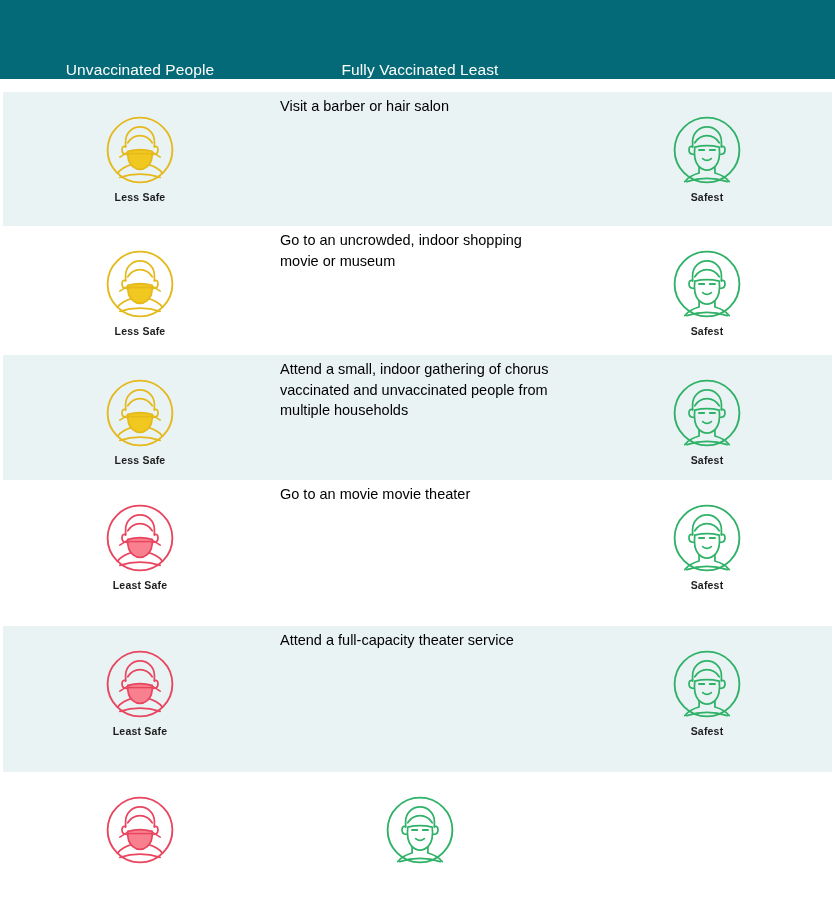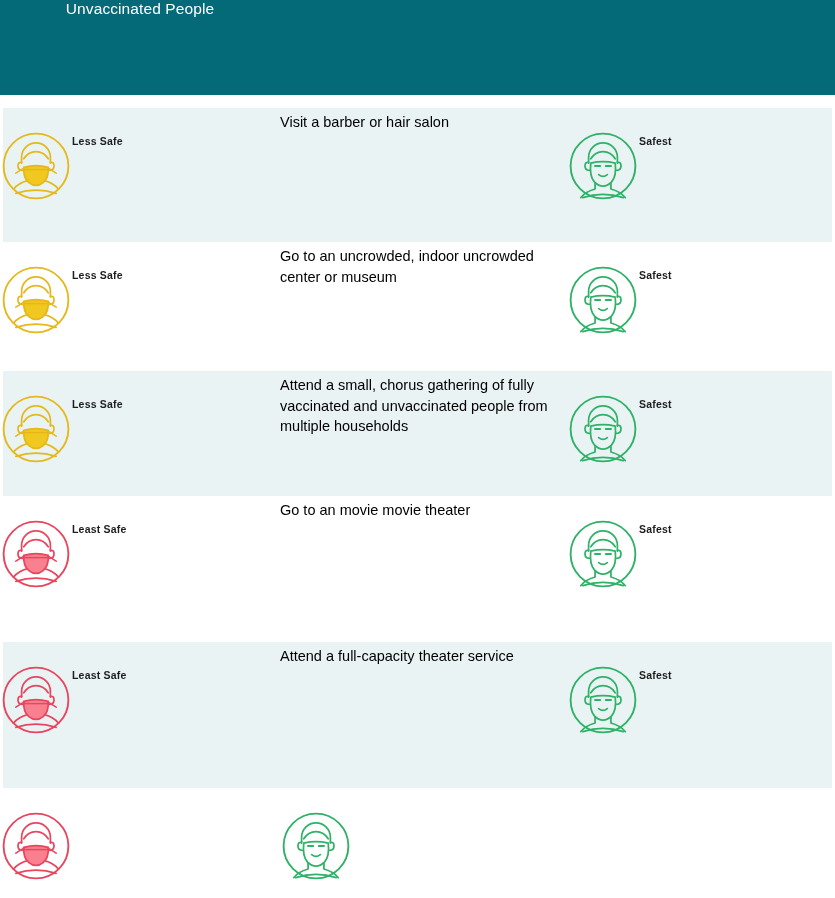--- a/index.html
+++ b/index.html
@@ -16,24 +16,23 @@
   }
 
   .table-wrap {
     width: 835px;
     position: relative;
   }
 
   
   .table-header {
     background: #056A78;
-    height: 95px;
+    height: 79px;
     display: flex;
-    align-items: flex-start;
-    flex-direction: column;
+    align-items: flex-end;
   }
   .col-unvax   { width: 280px; flex: 0 0 280px; }
   .col-activity{ width: 275px; flex: 0 0 275px; }
   .col-vax     { width: 280px; flex: 0 0 280px; }
 
   .table-header .hdr-cell {
     color: #ffffff;
     font-size: 15.5px;
     text-align: center;
     letter-spacing: .1px;
@@ -53,21 +52,22 @@
     bottom: 0;
     background: #e9f3f4;
     z-index: 0;
   }
   .row.shaded .row-band { display: block; }
 
   .row > .cell { position: relative; z-index: 1; }
 
   .cell-icon {
     display: flex;
-    align-items: flex-start;
+    flex-direction: column;
+    align-items: center;
     justify-content: flex-start;
     padding-top: 22px;
   }
   .cell-activity {
     padding-top: 4px;
     padding-right: 12px;
     font-size: 14.5px;
     line-height: 20.5px;
     color: #000000;
   }
@@ -92,21 +92,21 @@
 
   .gap-top { height: 13px; background:#ffffff; }
 </style>
 </head>
 <body>
 
 <div class="table-wrap">
 
   <div class="table-header">
     <div class="hdr-cell col-unvax">Unvaccinated People</div>
-    <div class="hdr-cell col-vax">Fully Vaccinated People</div>
+    <div class="hdr-cell col-vax">Fully Vaccinated Least</div>
   </div>
 
   <div class="gap-top"></div>
 
   <div id="rows-container">
       <div class="row row-h1 shaded">
         <div class="row-band"></div>
         <div class="cell cell-icon col-unvax">
   <svg class="face-icon" width="72" height="72" viewBox="0 0 100 100">
     <circle cx="50" cy="50" r="45" fill="none" stroke="#E5B81C" stroke-width="2.6"></circle>
@@ -157,21 +157,21 @@
       <path d="M39 62 v8 q-14 4 -20 12"></path>
       <path d="M61 62 v8 q14 4 20 12"></path>
       <path d="M22 88 q28 -9 56 0"></path>
     </g>
     <path d="M33 52 q17 -5 34 0 q1 14 -7 21 q-10 8 -20 0 q-8 -7 -7 -21 z" fill="#F0C81F" stroke="#E5B81C" stroke-width="2.4" stroke-linejoin="round"></path>
     <path d="M33 55 h34" stroke="#E5B81C" stroke-width="2" fill="none"></path>
     <path d="M33 53 L22 60 M67 53 L78 60" stroke="#E5B81C" stroke-width="2.2" fill="none" stroke-linecap="round"></path>
   </svg>
           <div class="icon-label">Less Safe</div>
         </div>
-        <div class="cell cell-activity col-activity">Go to an uncrowded, indoor uncrowded center or museum</div>
+        <div class="cell cell-activity col-activity">Go to an uncrowded, indoor shopping movie or museum</div>
         <div class="cell cell-icon col-vax">
   <svg class="face-icon" width="72" height="72" viewBox="0 0 100 100">
     <circle cx="50" cy="50" r="45" fill="none" stroke="#2FB167" stroke-width="2.6"></circle>
     <g fill="none" stroke="#2FB167" stroke-width="2.4" stroke-linecap="round" stroke-linejoin="round">
       <path d="M30 46 V38 a20 20 0 0 1 40 0 v8"></path>
       <path d="M33 40 q6 -10 17 -10 q11 0 17 10"></path>
       <path d="M30 45 q-5 -1 -5 5 q0 6 6 6"></path>
       <path d="M70 45 q5 -1 5 5 q0 6 -6 6"></path>
       <path d="M33 46 q17 -4 34 0 q2 18 -5 26 q-12 12 -24 0 q-7 -8 -5 -26 z"></path>
       <path d="M39 50 h7 M54 50 h7" stroke-width="3"></path>
@@ -197,21 +197,21 @@
       <path d="M39 62 v8 q-14 4 -20 12"></path>
       <path d="M61 62 v8 q14 4 20 12"></path>
       <path d="M22 88 q28 -9 56 0"></path>
     </g>
     <path d="M33 52 q17 -5 34 0 q1 14 -7 21 q-10 8 -20 0 q-8 -7 -7 -21 z" fill="#F0C81F" stroke="#E5B81C" stroke-width="2.4" stroke-linejoin="round"></path>
     <path d="M33 55 h34" stroke="#E5B81C" stroke-width="2" fill="none"></path>
     <path d="M33 53 L22 60 M67 53 L78 60" stroke="#E5B81C" stroke-width="2.2" fill="none" stroke-linecap="round"></path>
   </svg>
           <div class="icon-label">Less Safe</div>
         </div>
-        <div class="cell cell-activity col-activity">Attend a small, chorus gathering of fully vaccinated and unvaccinated people from multiple households</div>
+        <div class="cell cell-activity col-activity">Attend a small, indoor gathering of chorus vaccinated and unvaccinated people from multiple households</div>
         <div class="cell cell-icon col-vax">
   <svg class="face-icon" width="72" height="72" viewBox="0 0 100 100">
     <circle cx="50" cy="50" r="45" fill="none" stroke="#2FB167" stroke-width="2.6"></circle>
     <g fill="none" stroke="#2FB167" stroke-width="2.4" stroke-linecap="round" stroke-linejoin="round">
       <path d="M30 46 V38 a20 20 0 0 1 40 0 v8"></path>
       <path d="M33 40 q6 -10 17 -10 q11 0 17 10"></path>
       <path d="M30 45 q-5 -1 -5 5 q0 6 6 6"></path>
       <path d="M70 45 q5 -1 5 5 q0 6 -6 6"></path>
       <path d="M33 46 q17 -4 34 0 q2 18 -5 26 q-12 12 -24 0 q-7 -8 -5 -26 z"></path>
       <path d="M39 50 h7 M54 50 h7" stroke-width="3"></path>

